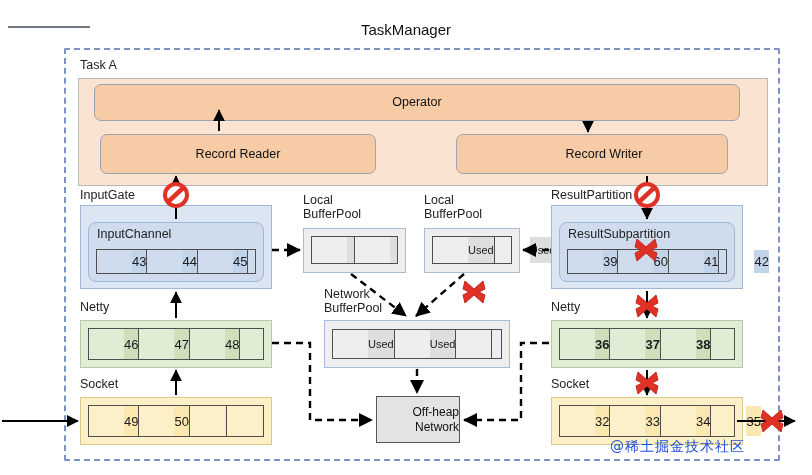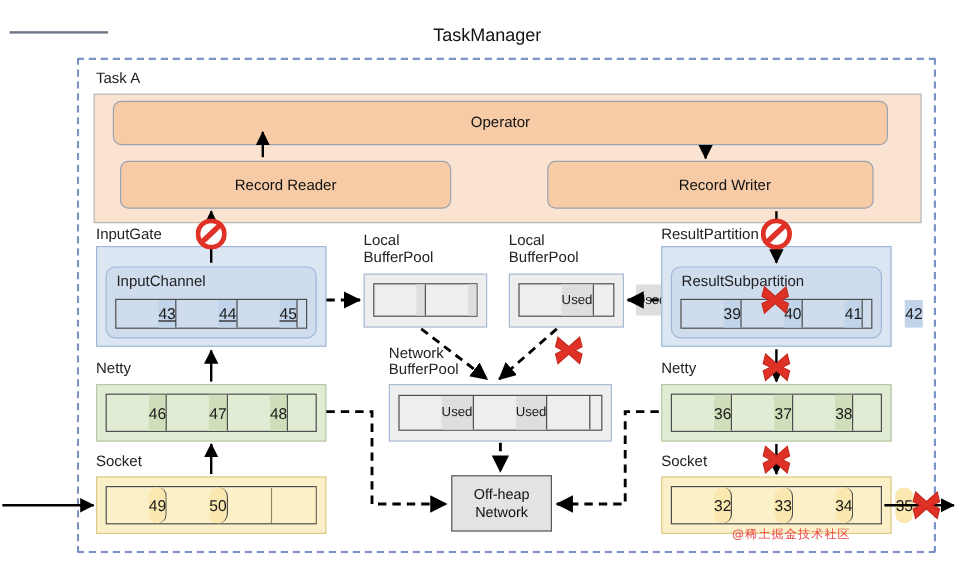--- a/index.html
+++ b/index.html
@@ -25,60 +25,60 @@
   
   .taskA{left:78px;top:78px;width:690px;height:108px;
          background:#fbe3d2;border:1px solid #b9b9b9;}
   .op{left:94px;top:84px;width:646px;height:37px;
       background:#f6cba6;border:1px solid #9aa3b0;border-radius:7px;}
   .rr{left:100px;top:134px;width:276px;height:40px;
       background:#f6cba6;border:1px solid #9aa3b0;border-radius:7px;}
   .rw{left:456px;top:134px;width:272px;height:40px;
       background:#f6cba6;border:1px solid #9aa3b0;border-radius:7px;padding-left:24px;}
   .ctext{display:flex;align-items:center;justify-content:center;
-         width:100%;height:100%;font-size:12.5px;color:#111;text-align:center;line-height:15px;}
+         width:100%;height:100%;font-size:12.5px;color:#111;text-align:right;line-height:15px;}
 
   
   .bluebox{background:#dce6f3;border:1px solid #9fb6d6;}
   .greenbox{background:#e1ecd4;border:1px solid #b7c9a4;}
   .yellowbox{background:#fbf0c8;border:1px solid #ddc98a;}
   .greybox{background:#eeeeee;border:1px solid #a8bbd6;}
 
   
   .chan{background:#cfdcee;border:1px solid #9fb6d6;border-radius:8px;}
 
   
   .strip{display:flex;position:absolute;box-sizing:border-box;border:1px solid #4f4f4f;}
   .strip > div{flex:1 1 0;box-sizing:border-box;border-right:1px solid #4f4f4f;
                display:flex;align-items:center;justify-content:center;font-size:13px;color:#1a1a1a;margin-left:35px;}
   .strip > div:last-child{border-right:none;}
   .strip.blue > div{background:#c2d4ea;}
   .strip.green > div{background:#cfdfbb;}
-  .strip.yellow > div{background:#fae8b0;border-radius:11px;}
+  .strip.yellow > div{background:#fae8b0;}
   .strip.grey > div{background:#dedede;font-size:11px;}
   .strip.blue  > div.empty,
   .strip.green > div.empty,
   .strip.yellow> div.empty,
   .strip.grey  > div.empty{color:transparent;}
 
   
   .offheap{left:376px;top:396px;width:84px;height:47px;
            background:#e3e3e3;border:1px solid #555;}
   .offheap .ctext{font-size:12px;line-height:15px;}
 
   
   svg.ov{position:absolute;left:0;top:0;width:812px;height:475px;overflow:visible;}
 
   
   .xmark{position:absolute;width:30px;height:30px;}
   
   .noentry{position:absolute;width:26px;height:26px;}
 
   
-  .wm{left:610px;top:438px;width:190px;font-size:10px;color:#ef4444;
+  .wm{left:610px;top:438px;width:190px;font-size:14px;color:#1d4ed8;
       letter-spacing:1px;font-family:"DejaVu Sans",sans-serif;}
 </style>
 </head>
 <body>
 
 <div id="stage">
 
   <div class="abs top-rule"></div>
 
   <div class="abs title">TaskManager</div>
@@ -98,21 +98,21 @@
   </div>
   <div class="abs rw">
     <div class="ctext">Record
 Writer</div>
   </div>
 
   <div class="abs lbl" style="left:80px;top:189px;">InputGate</div>
   <div class="abs bluebox" style="left:80px;top:205px;width:192px;height:84px;"></div>
   <div class="abs chan" style="left:88px;top:222px;width:176px;height:60px;"></div>
   <div class="abs lbl" style="left:97px;top:228px;font-size:12.5px;">InputChannel</div>
-  <div class="strip blue" style="left:96px;top:249px;width:160px;height:25px;text-decoration:underline;">
+  <div class="strip blue" style="left:96px;top:249px;width:160px;height:25px;">
     <div>43</div>
     <div>44</div>
     <div>45</div>
     <div class="empty"></div>
   </div>
 
   <div class="abs lbl" style="left:80px;top:301px;">Netty</div>
   <div class="abs greenbox" style="left:80px;top:320px;width:192px;height:48px;"></div>
   <div class="strip green" style="left:88px;top:328px;width:176px;height:32px;">
     <div>46</div>
@@ -160,28 +160,28 @@
     <div class="ctext">Off-heap
 Network</div>
   </div>
 
   <div class="abs lbl" style="left:551px;top:189px;">ResultPartition</div>
   <div class="abs bluebox" style="left:551px;top:205px;width:192px;height:84px;"></div>
   <div class="abs chan" style="left:559px;top:222px;width:176px;height:60px;"></div>
   <div class="abs lbl" style="left:568px;top:228px;font-size:12.5px;">ResultSubpartition</div>
   <div class="strip blue" style="left:567px;top:249px;width:160px;height:25px;">
     <div>39</div>
-    <div>40</div>
+    <div>60</div>
     <div>41</div>
     <div>42</div>
   </div>
 
   <div class="abs lbl" style="left:551px;top:301px;">Netty</div>
   <div class="abs greenbox" style="left:551px;top:320px;width:192px;height:48px;"></div>
-  <div class="strip green" style="left:559px;top:328px;width:176px;height:32px;">
+  <div class="strip green" style="left:559px;top:328px;width:176px;height:32px;font-weight:bold;">
     <div>36</div>
     <div>37</div>
     <div>38</div>
     <div class="empty"></div>
   </div>
 
   <div class="abs lbl" style="left:551px;top:378px;">Socket</div>
   <div class="abs yellowbox" style="left:551px;top:397px;width:192px;height:48px;"></div>
   <div class="strip yellow" style="left:559px;top:405px;width:176px;height:32px;">
     <div>32</div>

